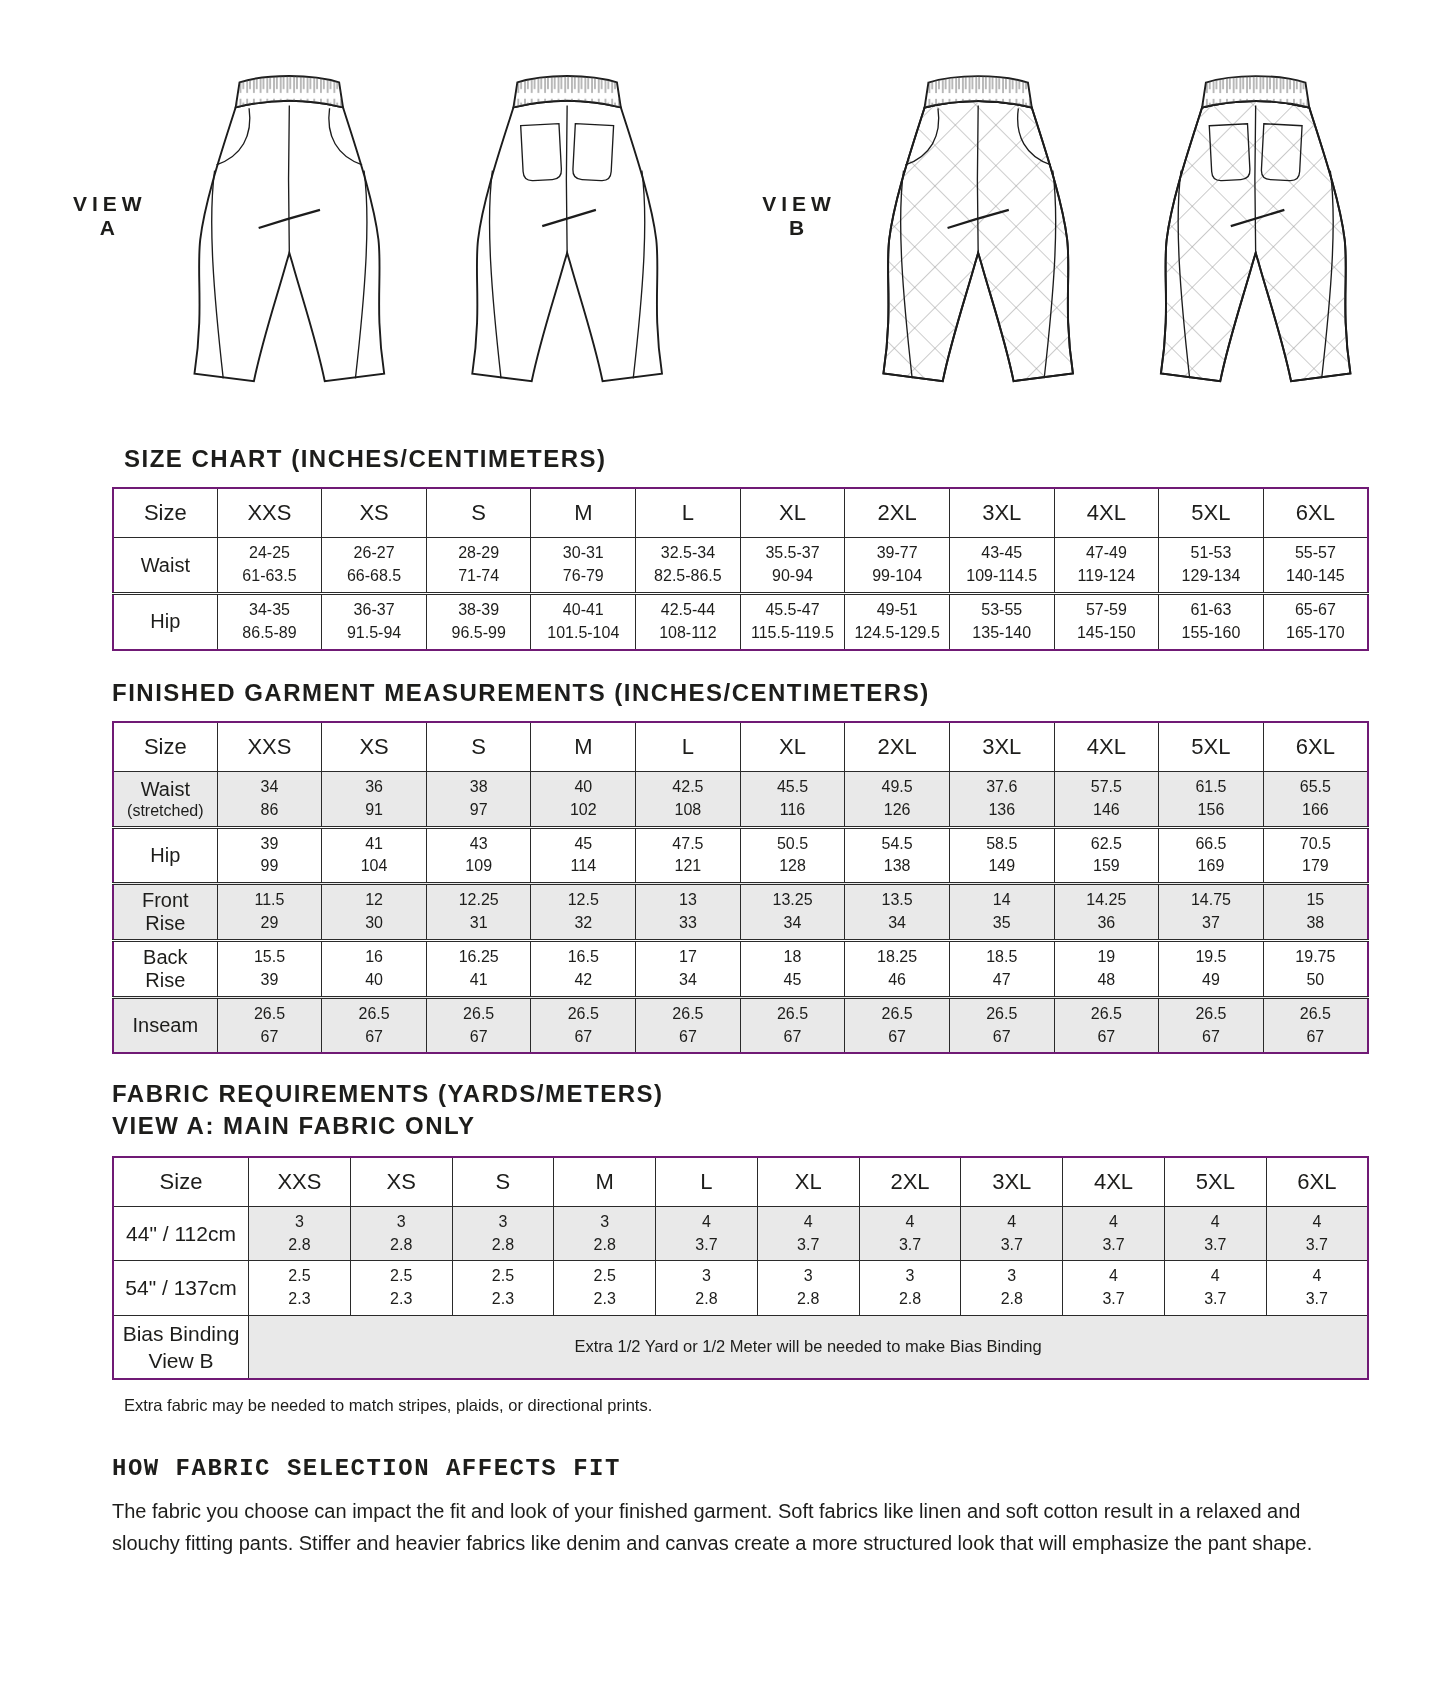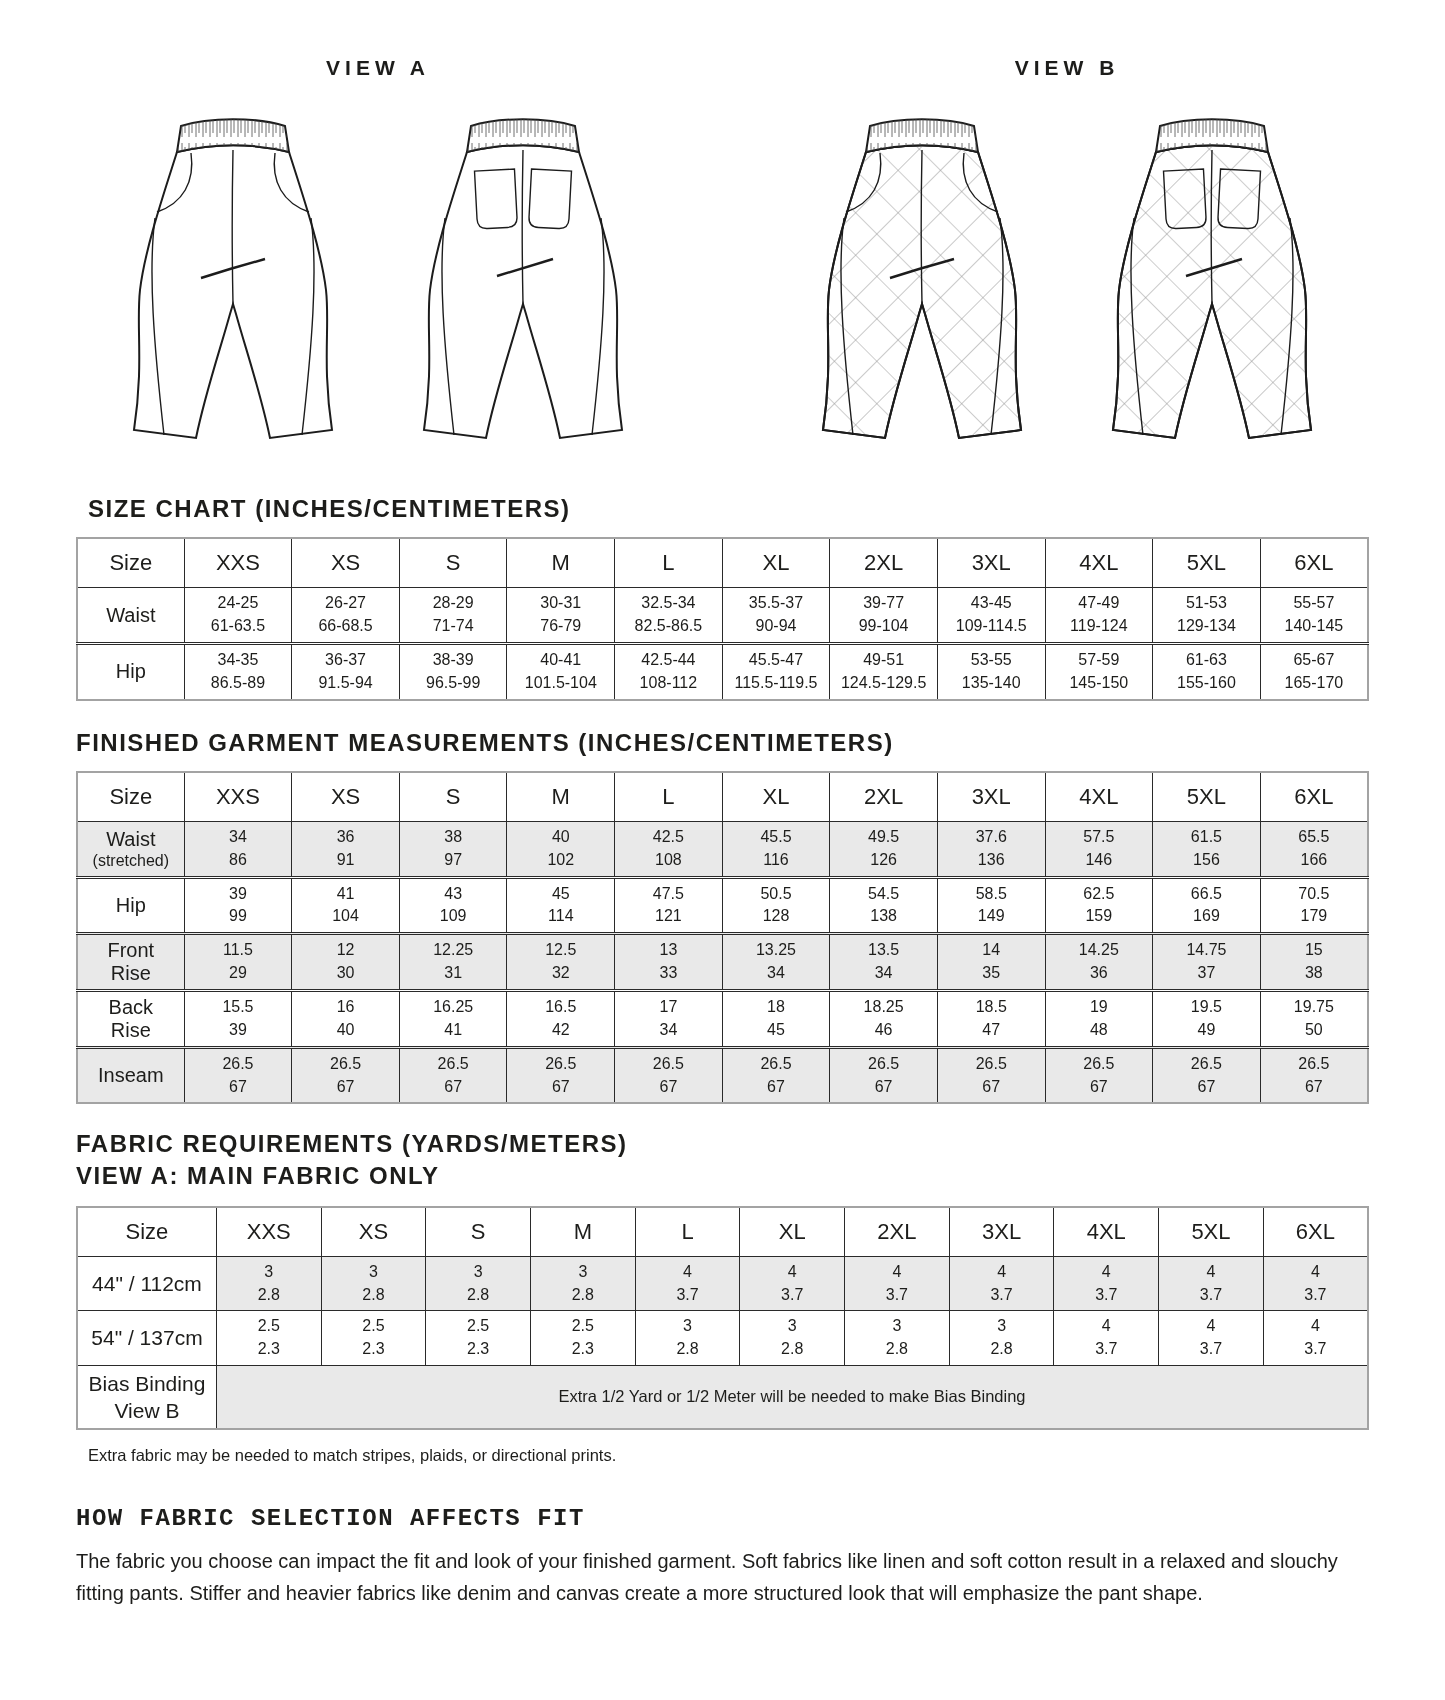--- a/index.html
+++ b/index.html
@@ -1,31 +1,31 @@
 <!DOCTYPE html>
 <html><head>
 <meta charset="utf-8">
 <style>
   html,body{margin:0;padding:0;background:#fff;width:1445px;min-height:1700px;overflow:hidden;
     font-family:"Liberation Sans",sans-serif;color:#1d1d1b;}
-  .content{padding:0 76px;}
+  .content{padding:0 76px;margin-left:36px;}
   
   .views-row{display:flex;justify-content:space-between;padding:56px 60px 0 60px;}
-  .view-group{width:48%;display:flex;flex-direction:column;align-items:center;text-align:center;}
+  .view-group{width:48%;display:flex;align-items:center;text-align:center;}
   .view-title{font-size:21px;font-weight:700;letter-spacing:5px;margin:0 0 26px 0;}
   .pants-svg{width:560px;height:345px;display:block;}
   
   .sec-title{font-size:24px;font-weight:700;letter-spacing:1.5px;margin:0 0 14px 0;}
   .sec-title.multiline{margin:0;line-height:1.32;}
   .heading-block{margin:26px 0 14px 0;}
   .sc-head{margin-top:44px;margin-left:12px;}
   .fg-head{margin-top:28px;}
   .fr-head{margin-top:24px;}
   
-  table{border-collapse:collapse;width:100%;table-layout:fixed;border:2px solid #a3a3a3;}
+  table{border-collapse:collapse;width:100%;table-layout:fixed;border:2px solid #701a75;}
   th,td{border:1px solid #2a2a2a;text-align:center;vertical-align:middle;
     white-space:pre-line;font-weight:400;padding:4px 2px;}
   thead th{font-size:22px;height:40px;}
   tbody th{font-size:20px;}
   tbody td{font-size:16px;line-height:1.42;}
   tr.data{height:56px;}
   .sub{font-size:16px;margin-top:1px;}
   .shaded{background:#e9e9e9;}
   
   table.mtable tbody tr + tr th,

